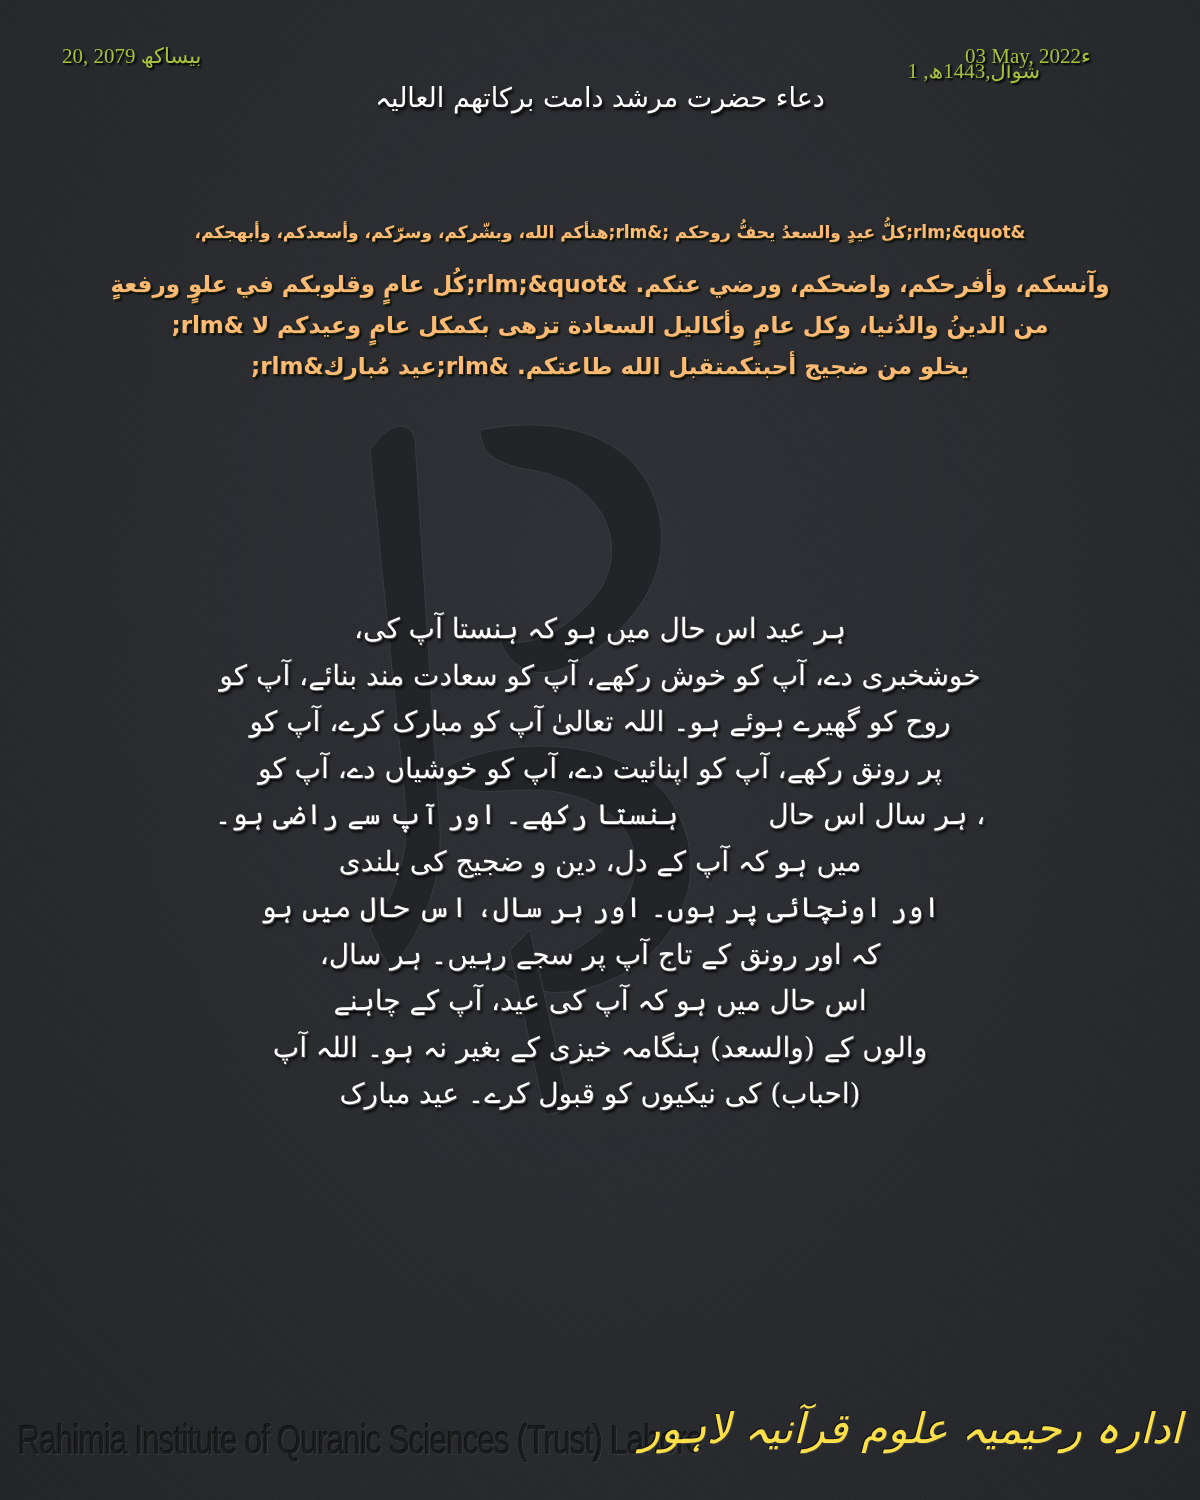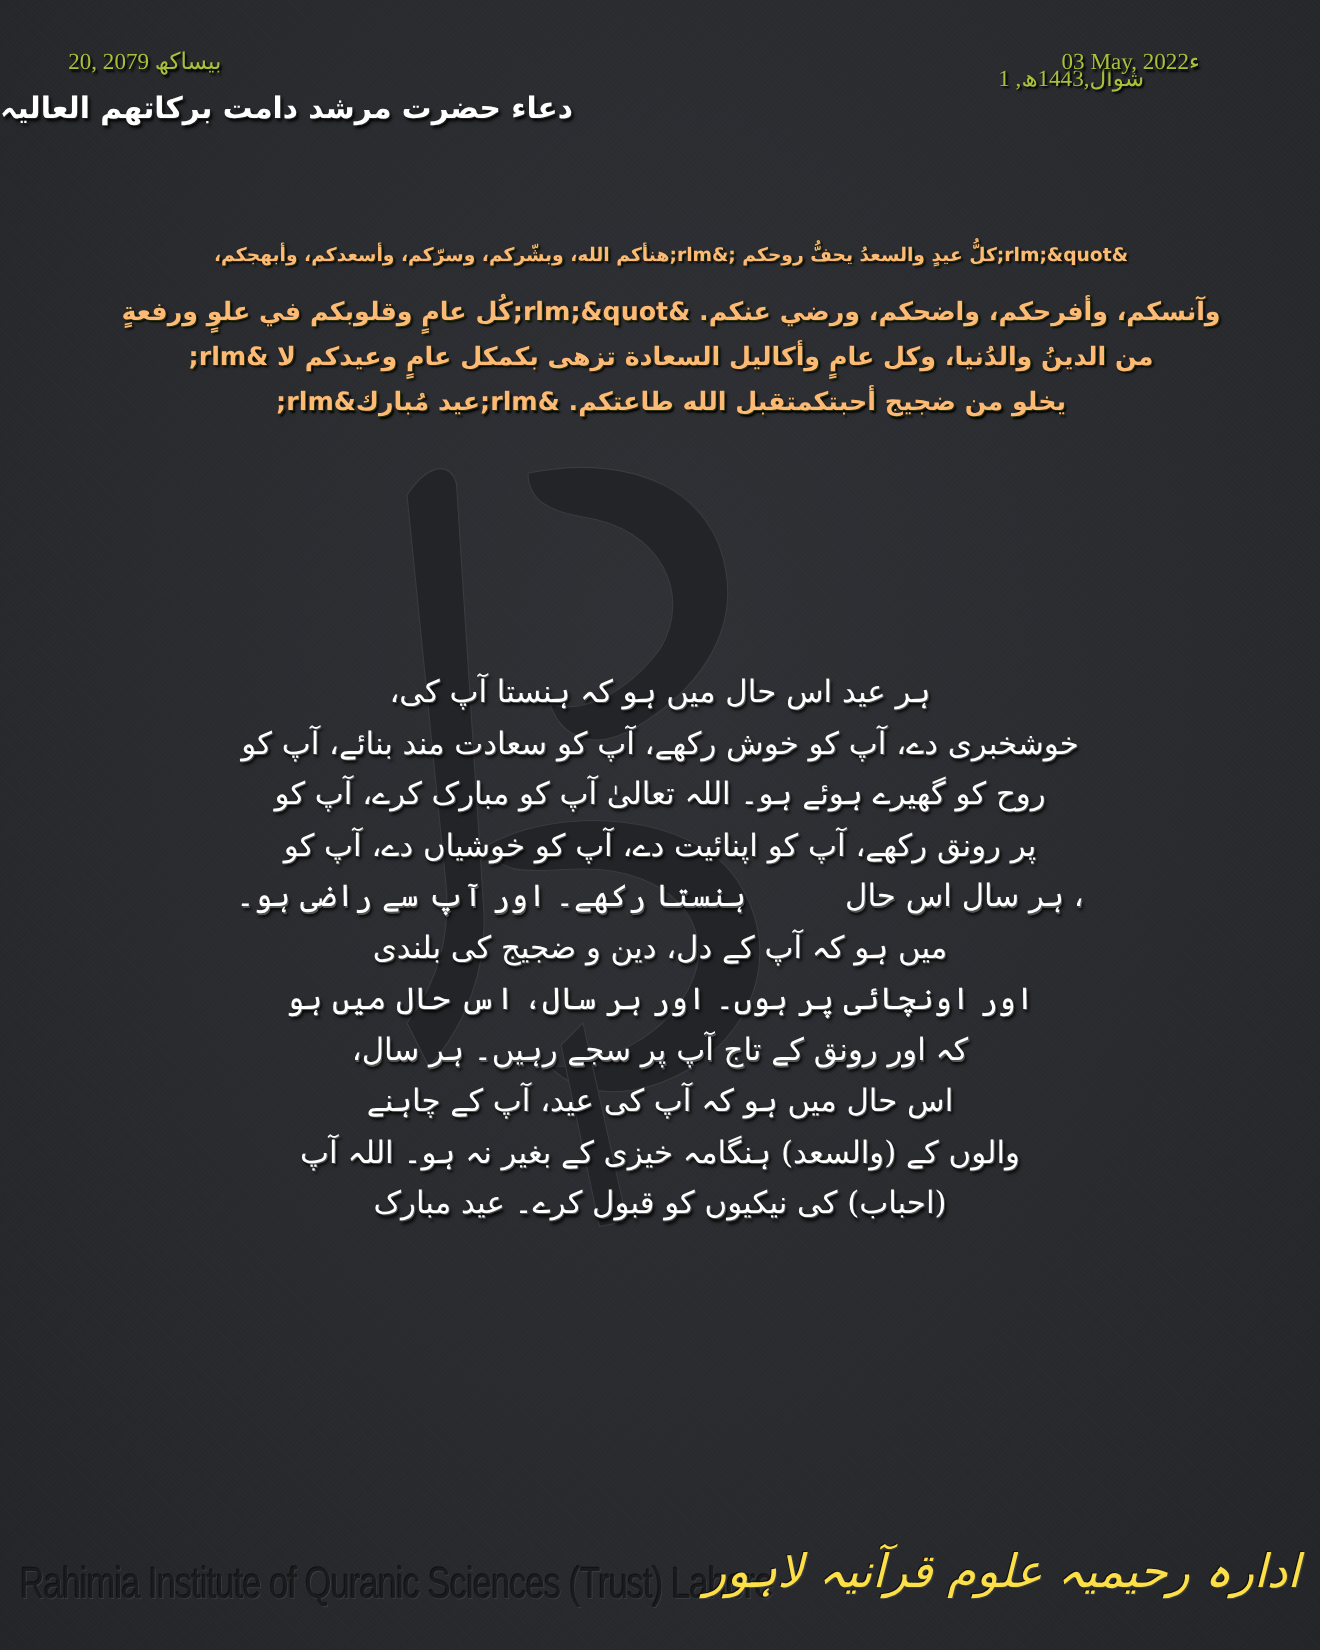--- a/index.html
+++ b/index.html
@@ -24,22 +24,22 @@
   .watermark { position: absolute; left: 330px; top: 410px; width: 420px; height: 720px; }
   .date {
     position: absolute; top: 44px; font-family: "Liberation Serif", serif;
     font-size: 21px; color: #a7c23a;
     text-shadow: 1px 1px 0 #111, 2px 2px 2px #000;
   }
   .date-left { left: 62px; }
   .date-right { left: 965px; }
   .date-center { top: 26px; left: 0; width: 1040px; text-align: right; margin-top: 33px; }
   .title {
-    position: absolute; top: 82px; left: 0; width: 1200px; text-align: left;
-    color: #ffffff; font-size: 27px; font-weight: bold; direction: rtl;
+    position: absolute; top: 82px; left: 0; width: 1200px; text-align: center;
+    color: #ffffff; font-size: 27px; font-weight: normal; direction: rtl;
     font-family: "DejaVu Sans", sans-serif;
     text-shadow: 1px 1px 0 #222, 2px 3px 3px #000;
   }
   .arabic {
     position: absolute; left: 80px; width: 1060px; direction: rtl;
     color: #fdba74; font-family: "DejaVu Sans", sans-serif;
     text-shadow: 1px 1px 0 #2a3008, 2px 2px 2px #000;
     text-align: center;
   }
   .arabic .line { display: block; white-space: nowrap; }

